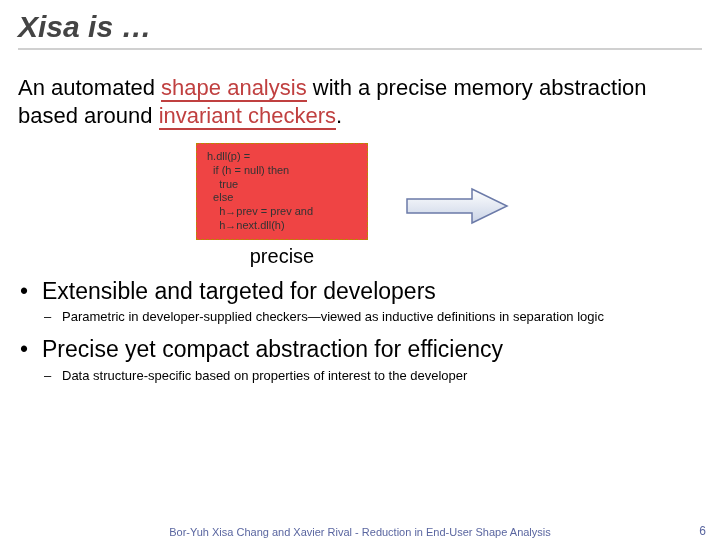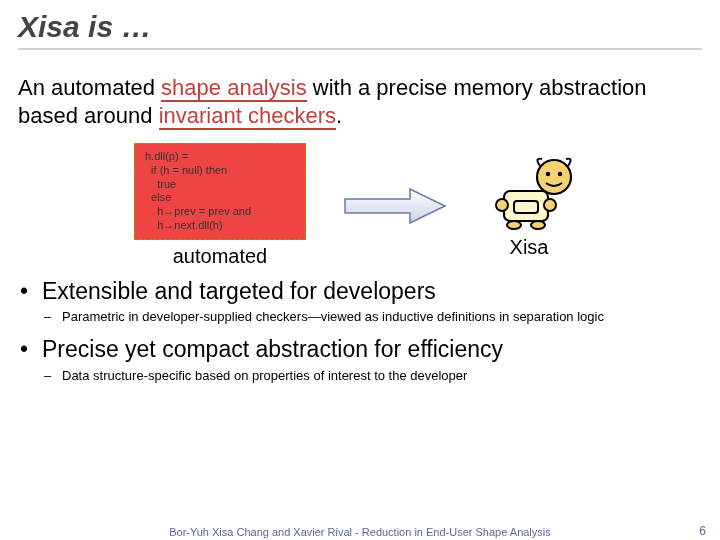--- a/index.html
+++ b/index.html
@@ -154,50 +154,33 @@
 
     <div class="figure-row">
 
       <div class="fig-col">
         <div class="code-box">h.dll(p) =
   if (h = null) then
     true
   else
     h→prev = prev and
     h→next.dll(h)</div>
-        <div class="fig-caption">automated</div>
+        <div class="fig-caption">precise</div>
       </div>
 
       <svg class="arrow-svg" viewBox="0 0 110 50">
         <defs>
           <linearGradient id="arrgrad" x1="0" y1="0" x2="0" y2="1">
             <stop offset="0%" stop-color="#ffffff"></stop>
             <stop offset="100%" stop-color="#c9d3e6"></stop>
           </linearGradient>
         </defs>
         <polygon points="5,18 70,18 70,8 105,25 70,42 70,32 5,32" fill="url(#arrgrad)" stroke="#6b7aa8" stroke-width="1.5"></polygon>
       </svg>
 
-      <div class="fig-col">
-        <svg class="xisa-guy" viewBox="0 0 90 80">
-          <ellipse cx="70" cy="26" rx="17" ry="17" fill="#f5d372" stroke="#000" stroke-width="2.2"></ellipse>
-          <circle cx="64" cy="23" r="2.2" fill="#000"></circle>
-          <circle cx="76" cy="23" r="2.2" fill="#000"></circle>
-          <path d="M62 32 Q70 38 78 32" stroke="#000" stroke-width="2" fill="none"></path>
-          <path d="M56 15 Q50 6 58 8" stroke="#000" stroke-width="2" fill="none"></path>
-          <path d="M84 15 Q90 6 82 8" stroke="#000" stroke-width="2" fill="none"></path>
-          <rect x="20" y="40" width="44" height="30" rx="6" fill="#fff6cc" stroke="#000" stroke-width="2.2"></rect>
-          <rect x="30" y="50" width="24" height="12" rx="3" fill="none" stroke="#000" stroke-width="2"></rect>
-          <circle cx="18" cy="54" r="6" fill="#f5d372" stroke="#000" stroke-width="2"></circle>
-          <circle cx="66" cy="54" r="6" fill="#f5d372" stroke="#000" stroke-width="2"></circle>
-          <ellipse cx="30" cy="74" rx="7" ry="4" fill="#f5d372" stroke="#000" stroke-width="2"></ellipse>
-          <ellipse cx="54" cy="74" rx="7" ry="4" fill="#f5d372" stroke="#000" stroke-width="2"></ellipse>
-        </svg>
-        <div class="fig-caption">Xisa</div>
-      </div>
 
     </div>
 
     <ul class="bullets">
       <li>
         <span>Extensible and targeted for developers</span>
         <ul class="sub">
           <li>Parametric in developer-supplied checkers—viewed as inductive definitions in separation logic</li>
         </ul>
       </li>

